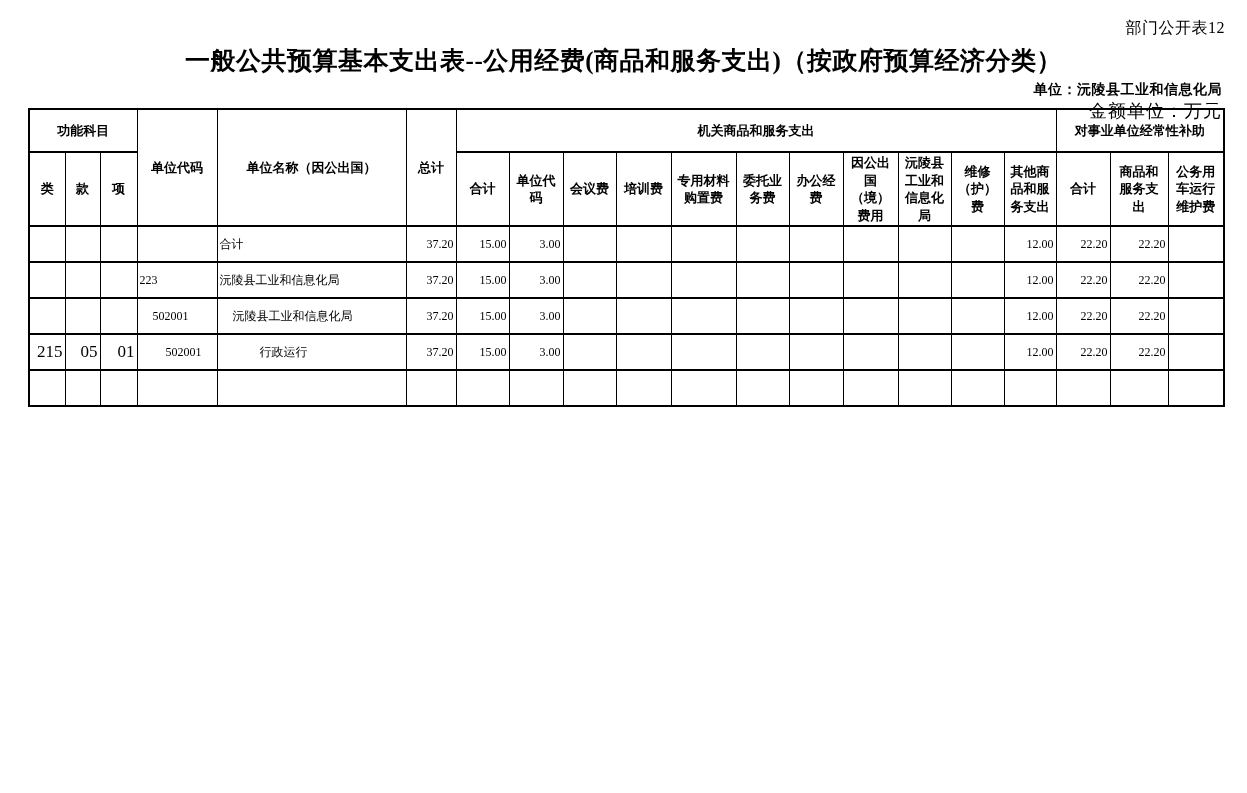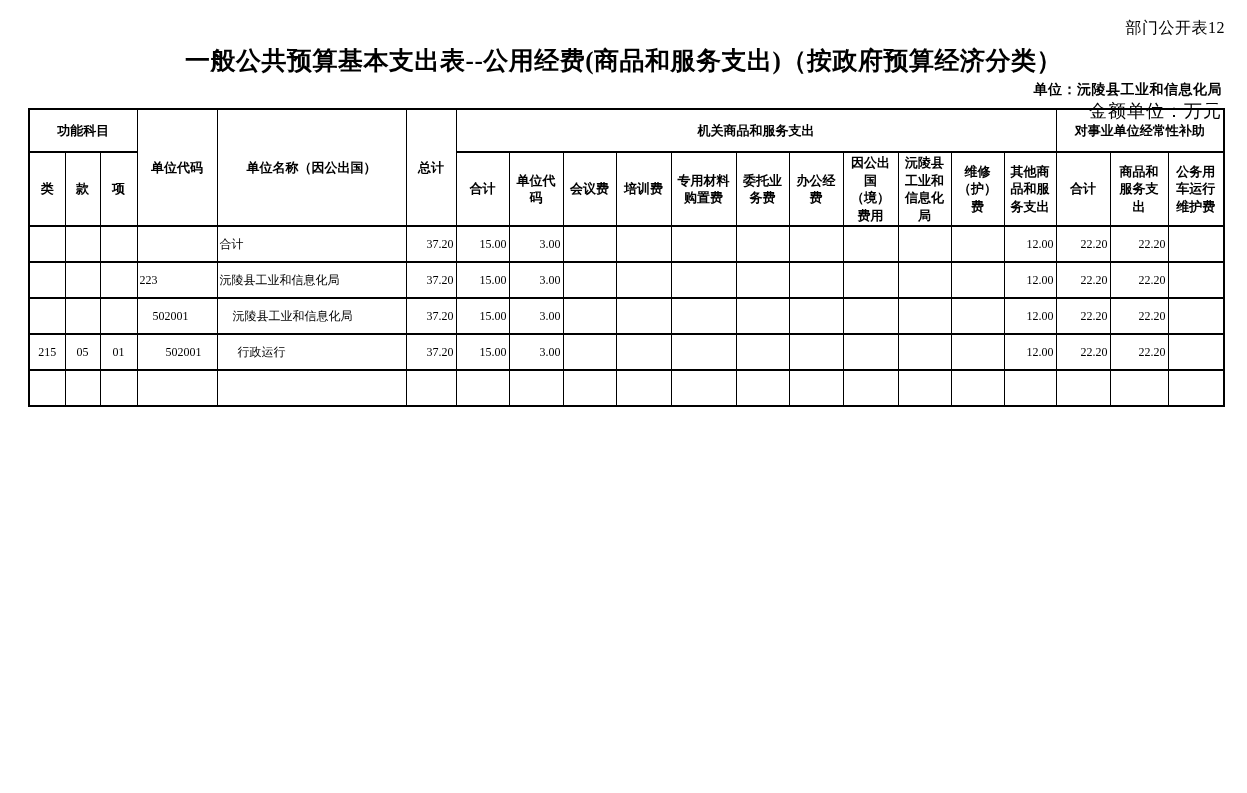--- a/index.html
+++ b/index.html
@@ -75,21 +75,21 @@
     font-weight: bold;
     text-align: center;
     line-height: 1.35;
     word-break: break-all;
     padding: 1px 3px;
     font-family: Liberation Serif, serif;
   }
   tr.hdr-top { height: 43px; }
   tr.hdr-sub { height: 59px; }
   tbody tr { height: 36px; }
-  td.c-center { text-align: center; font-size: 12px; }
+  td.c-center { text-align: right; font-size: 17px; }
   td.c-left   { text-align: left; font-size: 12px; padding-left: 2px; white-space: nowrap; }
   td.c-num    { text-align: right; font-size: 12px; padding-right: 4px; font-family: "Liberation Serif", "DejaVu Serif", serif; }
 </style>
 </head>
 <body>
 
 <div class="page">
 
   <div class="corner-label">部门公开表12</div>
 
@@ -217,21 +217,21 @@
           <td class="c-num">12.00</td>
           <td class="c-num">22.20</td>
           <td class="c-num">22.20</td>
           <td class="c-num"></td>
         </tr>
         <tr>
           <td class="c-center">215</td>
           <td class="c-center">05</td>
           <td class="c-center">01</td>
           <td class="c-left" style="padding-left: 28px;">502001</td>
-          <td class="c-left" style="padding-left: 20px;">行政运行</td>
+          <td class="c-left" style="padding-left: 42px;">行政运行</td>
           <td class="c-num">37.20</td>
           <td class="c-num">15.00</td>
           <td class="c-num">3.00</td>
           <td class="c-num"></td>
           <td class="c-num"></td>
           <td class="c-num"></td>
           <td class="c-num"></td>
           <td class="c-num"></td>
           <td class="c-num"></td>
           <td class="c-num"></td>

